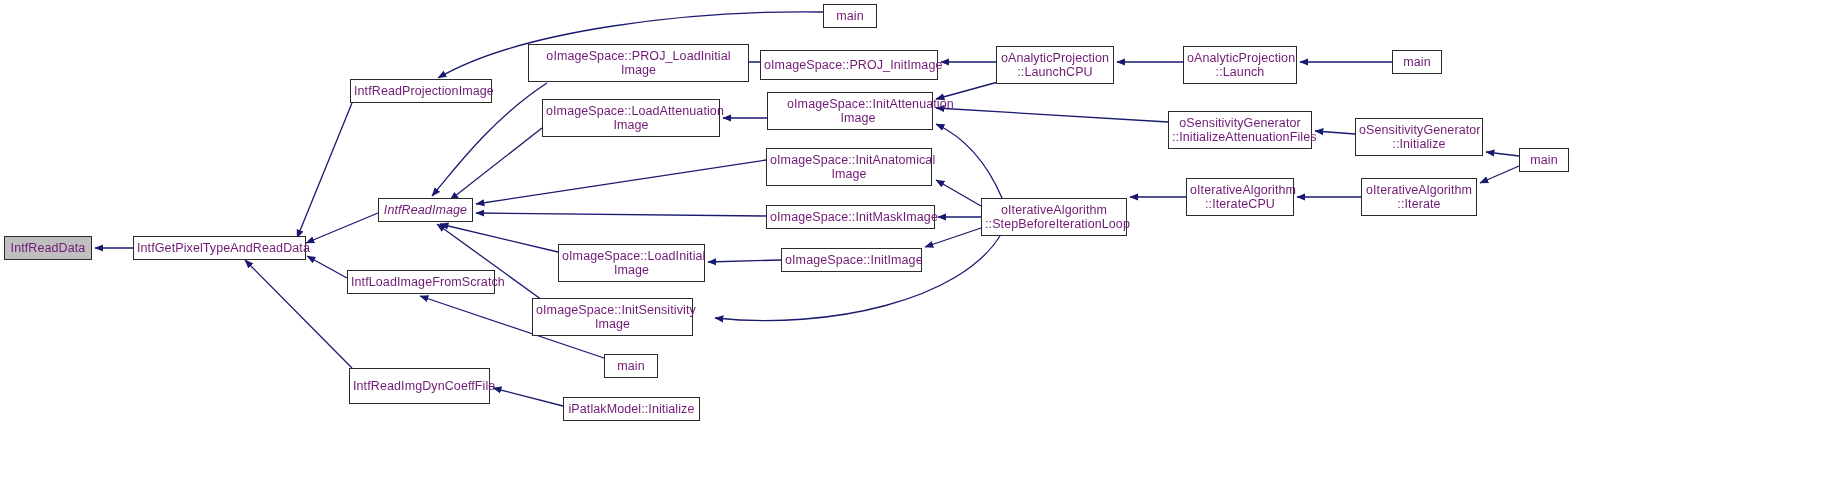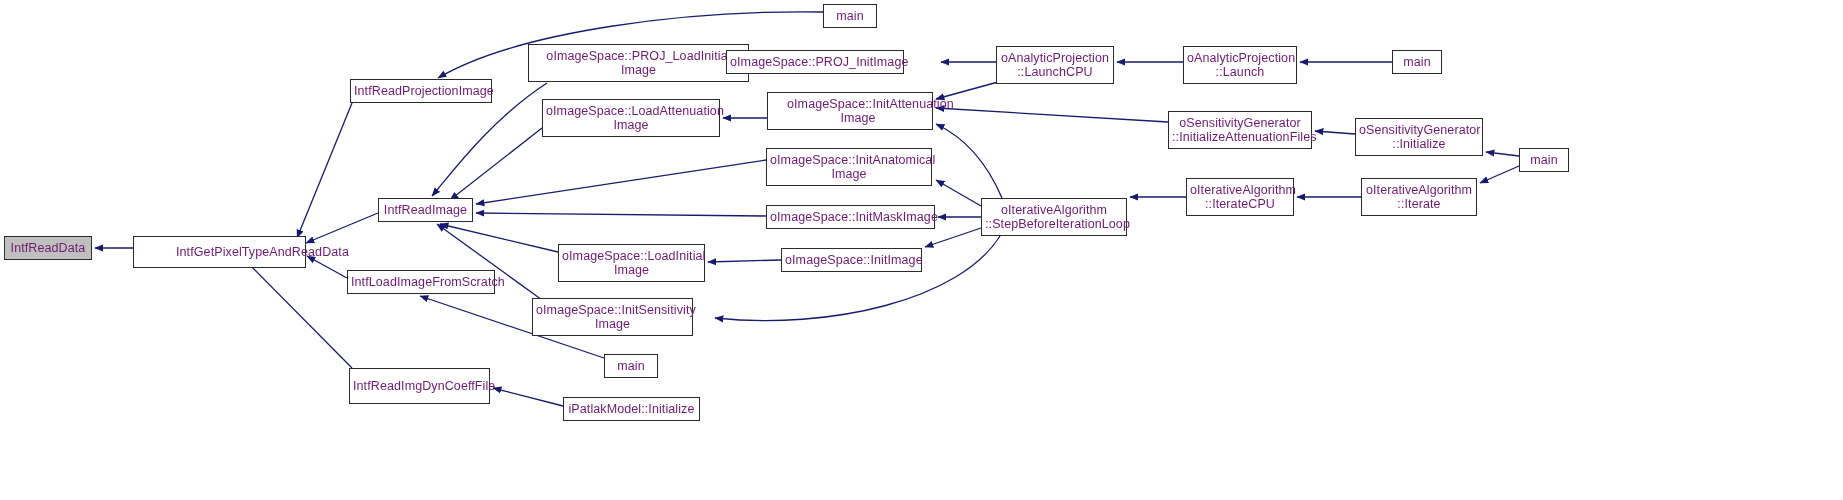--- a/index.html
+++ b/index.html
@@ -91,37 +91,37 @@
         <path d="M 1186,197 L 1130,197" fill="none" stroke="#191970" stroke-width="1.3" marker-end="url(#arrowhead)"></path>
         <path d="M 1355,134 L 1315,131" fill="none" stroke="#191970" stroke-width="1.3" marker-end="url(#arrowhead)"></path>
         <path d="M 1361,197 L 1297,197" fill="none" stroke="#191970" stroke-width="1.3" marker-end="url(#arrowhead)"></path>
         <path d="M 1392,62 L 1300,62" fill="none" stroke="#191970" stroke-width="1.3" marker-end="url(#arrowhead)"></path>
         <path d="M 1519,156 L 1486,152" fill="none" stroke="#191970" stroke-width="1.3" marker-end="url(#arrowhead)"></path>
         <path d="M 1519,166 L 1480,183" fill="none" stroke="#191970" stroke-width="1.3" marker-end="url(#arrowhead)"></path>
       </g>
   </svg>
   <div id="node-layer">
       <div class="node root" style="left: 4px; top: 236px; width: 88px; height: 24px;"><span class="node-label">IntfReadData</span></div>
-      <div class="node" style="left: 133px; top: 236px; width: 173px; height: 32px; padding-left: 39px;"><span class="node-label">IntfGetPixelTypeAndReadData</span></div>
+      <div class="node" style="left: 133px; top: 236px; width: 173px; height: 24px;"><span class="node-label">IntfGetPixelTypeAndReadData</span></div>
       <div class="node" style="left: 350px; top: 79px; width: 142px; height: 24px;"><span class="node-label">IntfReadProjectionImage</span></div>
-      <div class="node" style="left: 378px; top: 198px; width: 95px; height: 24px;"><span class="node-label">IntfReadImage</span></div>
+      <div class="node" style="left: 378px; top: 198px; width: 95px; height: 24px; font-style: italic;"><span class="node-label">IntfReadImage</span></div>
       <div class="node" style="left: 347px; top: 270px; width: 148px; height: 24px;"><span class="node-label">IntfLoadImageFromScratch</span></div>
       <div class="node" style="left: 349px; top: 368px; width: 141px; height: 36px;"><span class="node-label">IntfReadImgDynCoeffFile</span></div>
       <div class="node" style="left: 563px; top: 397px; width: 137px; height: 24px;"><span class="node-label">iPatlakModel::Initialize</span></div>
       <div class="node" style="left: 604px; top: 354px; width: 54px; height: 24px;"><span class="node-label">main</span></div>
       <div class="node" style="left: 823px; top: 4px; width: 54px; height: 24px;"><span class="node-label">main</span></div>
       <div class="node" style="left: 528px; top: 44px; width: 221px; height: 38px;"><span class="node-label">oImageSpace::PROJ_LoadInitial
 Image</span></div>
       <div class="node" style="left: 542px; top: 99px; width: 178px; height: 38px;"><span class="node-label">oImageSpace::LoadAttenuation
 Image</span></div>
       <div class="node" style="left: 558px; top: 244px; width: 147px; height: 38px;"><span class="node-label">oImageSpace::LoadInitial
 Image</span></div>
       <div class="node" style="left: 532px; top: 298px; width: 161px; height: 38px;"><span class="node-label">oImageSpace::InitSensitivity
 Image</span></div>
-      <div class="node" style="left: 726px; top: 50px; width: 178px; height: 24px;"><span class="node-label">oImageSpace::PROJ_InitImage</span></div>
+      <div class="node" style="left: 760px; top: 50px; width: 178px; height: 30px;"><span class="node-label">oImageSpace::PROJ_InitImage</span></div>
       <div class="node" style="left: 767px; top: 92px; width: 166px; height: 38px; padding-left: 16px;"><span class="node-label">oImageSpace::InitAttenuation
 Image</span></div>
       <div class="node" style="left: 766px; top: 148px; width: 166px; height: 38px;"><span class="node-label">oImageSpace::InitAnatomical
 Image</span></div>
       <div class="node" style="left: 766px; top: 205px; width: 169px; height: 24px;"><span class="node-label">oImageSpace::InitMaskImage</span></div>
       <div class="node" style="left: 781px; top: 248px; width: 141px; height: 24px;"><span class="node-label">oImageSpace::InitImage</span></div>
       <div class="node" style="left: 996px; top: 46px; width: 118px; height: 38px;"><span class="node-label">oAnalyticProjection
 ::LaunchCPU</span></div>
       <div class="node" style="left: 981px; top: 198px; width: 146px; height: 38px;"><span class="node-label">oIterativeAlgorithm
 ::StepBeforeIterationLoop</span></div>

